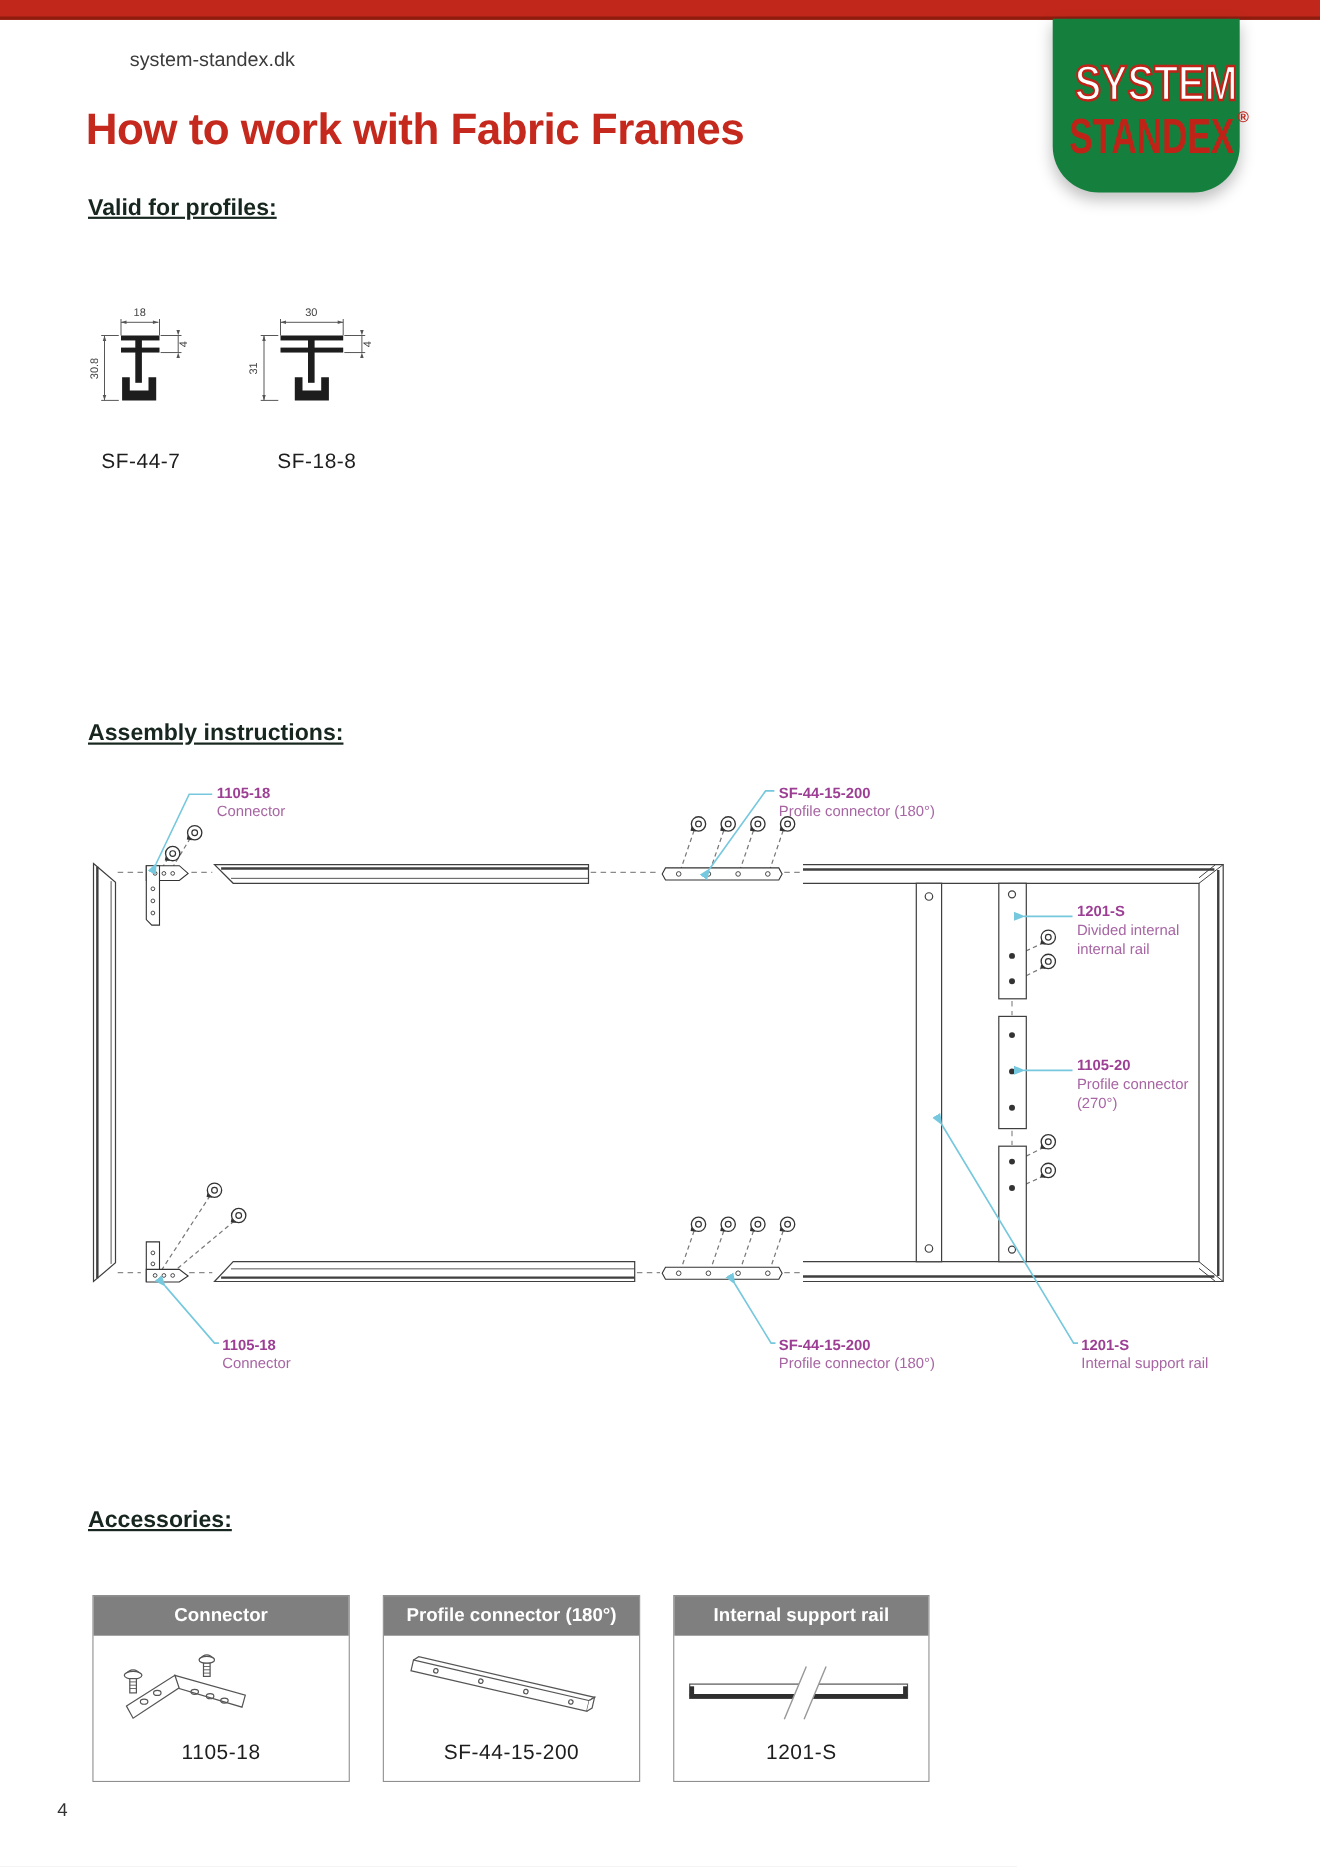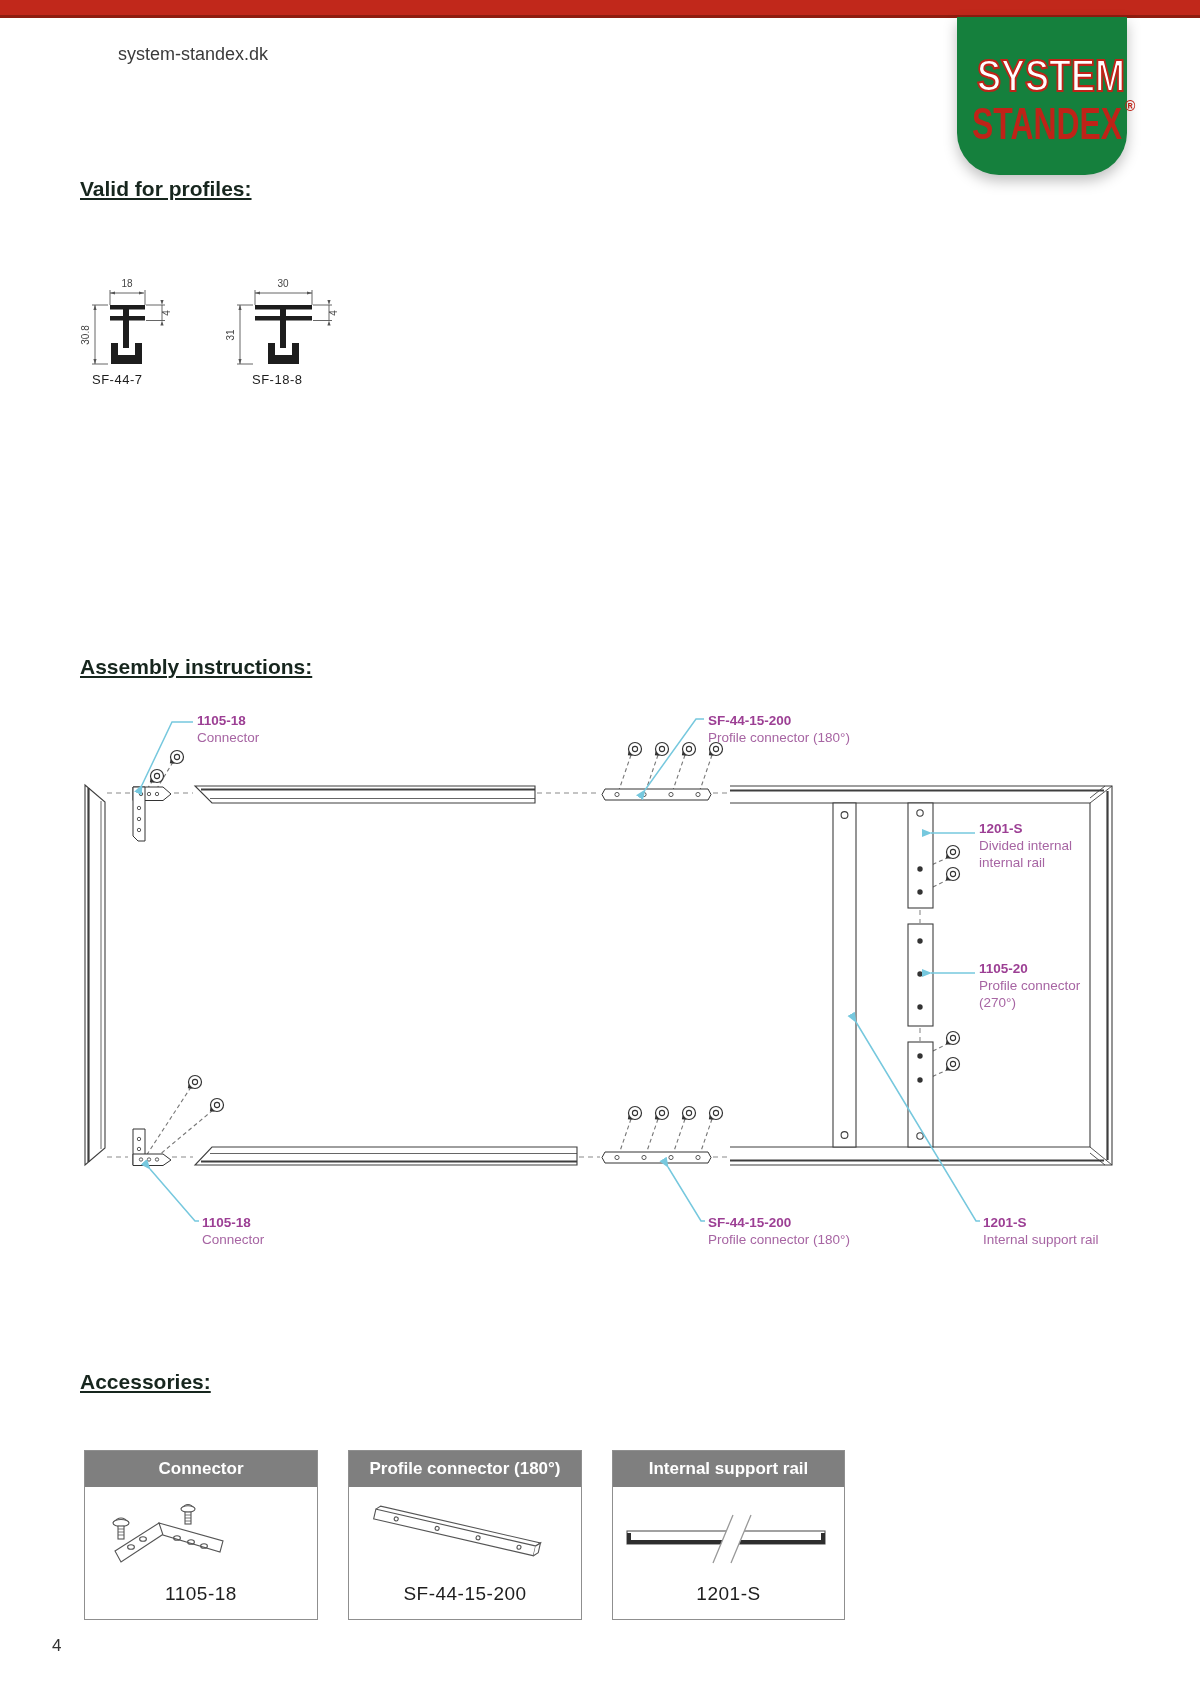--- a/index.html
+++ b/index.html
@@ -12,40 +12,41 @@
   .title{position:absolute;left:78px;top:96px;font-size:40px;font-weight:bold;color:#c5281c;letter-spacing:-0.5px;}
   .h2{position:absolute;font-size:21px;font-weight:bold;color:#17261e;text-decoration:underline;}
   
   .badge{position:absolute;left:957px;top:17px;width:170px;height:158px;background:#15803d;
          border-radius:0 0 42px 42px;box-shadow:0 6px 14px rgba(0,0,0,0.25);}
   .badge svg{position:absolute;left:12px;top:32px;}
   
   .plabel{position:absolute;font-size:13.5px;line-height:17px;color:#a765a3;}
   .plabel b{display:block;color:#9c3f94;font-weight:bold;}
   .plabel span{display:block;}
-  .profcap{position:absolute;font-size:13px;color:#1d1d1d;letter-spacing:0.5px;}
+  .profcap{position:absolute;font-size:19px;color:#1d1d1d;letter-spacing:0.5px;margin-top:37px;}
   
   .abox{position:absolute;top:1450px;width:234px;height:170px;background:#fff;
         border:1px solid #8f8f8f;box-sizing:border-box;}
   .abox .ahead{height:36px;background:#7f7f7f;color:#fff;font-size:17px;font-weight:bold;
         display:flex;align-items:center;justify-content:center;}
   .abox .acap{position:absolute;left:0;right:0;bottom:14px;text-align:center;
         font-size:19px;color:#1d1d1d;letter-spacing:0.5px;}
   .abox svg{position:absolute;left:0;top:38px;}
   .pagenum{position:absolute;left:52px;top:1636px;font-size:17px;color:#333;}
   .dsvg{position:absolute;left:60px;top:650px;}
   .psvg{position:absolute;left:80px;top:275px;}
 </style>
 </head>
 <body>
 
 <div id="page">
 
   <div class="topbar"></div>
   <div class="site">system-standex.dk</div>
+  <div class="title">How to work with Fabric Frames</div>
 
   <div class="badge">
     <svg width="170" height="104" viewBox="0 0 170 104">
       <text x="82" y="42" text-anchor="middle" font-size="45" font-weight="bold" fill="#ffffff" stroke="#bf2318" stroke-width="2.2" textLength="148" lengthAdjust="spacingAndGlyphs">SYSTEM</text>
       <text x="78" y="90" text-anchor="middle" font-size="45" font-weight="bold" fill="#bf2318" textLength="150" lengthAdjust="spacingAndGlyphs">STANDEX</text>
       <text x="156" y="62" font-size="14" font-weight="bold" fill="#bf2318">®</text>
     </svg>
   </div>
 
   <div class="h2" style="left:80px;top:177px">Valid for profiles:</div>

